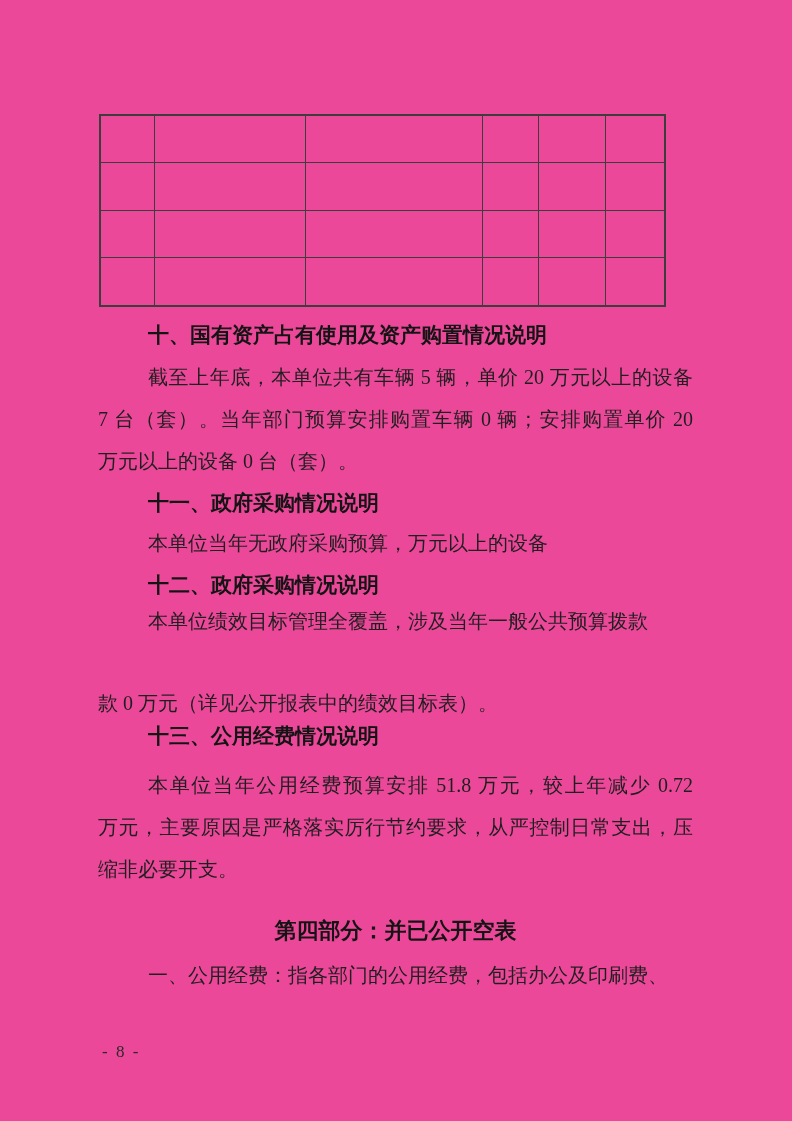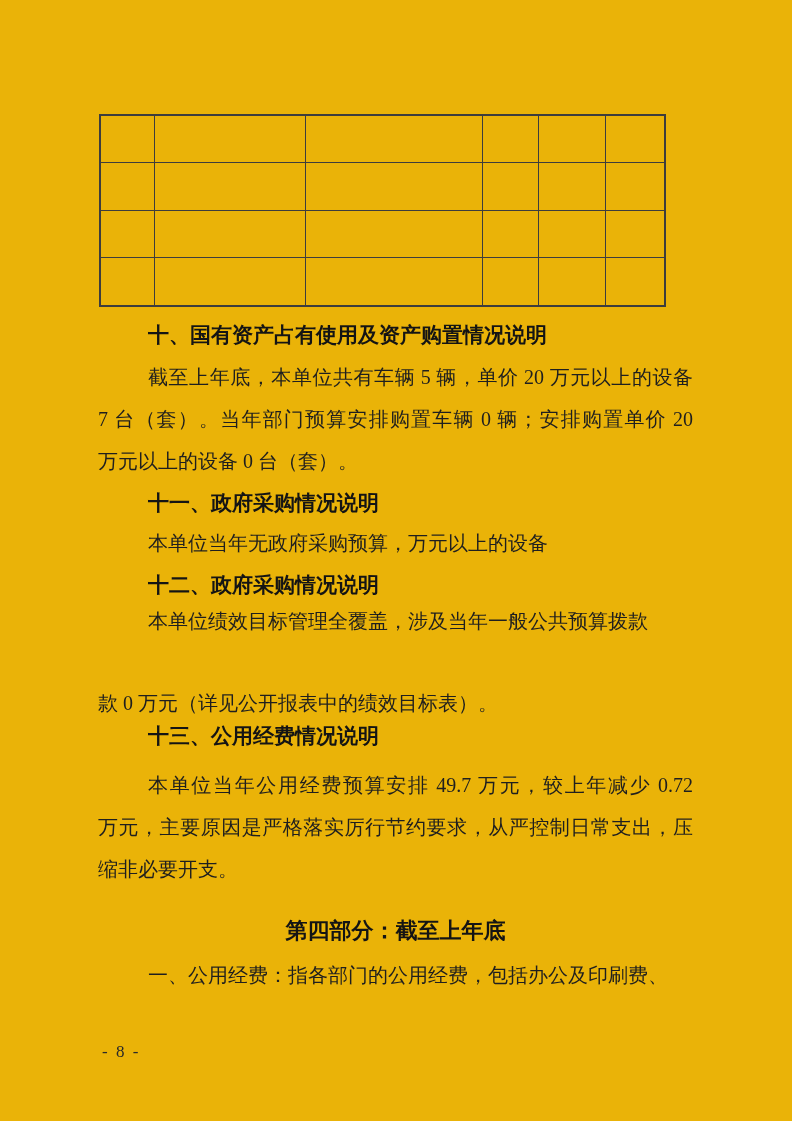--- a/index.html
+++ b/index.html
@@ -4,21 +4,21 @@
 <style>
   html, body {
     margin: 0;
     padding: 0;
     background: #ffffff;
   }
   .page {
     position: relative;
     width: 792px;
     height: 1121px;
-    background: #eab308;
+    background: #ec4899;
     overflow: hidden;
     font-family: "Liberation Serif", serif;
   }
 
   
   .blank-table {
     position: absolute;
     left: 99px;
     top: 114px;
     width: 567px;
@@ -116,22 +116,22 @@
   <div class="ln" style="top:448px">万元以上的设备 0 台（套）。</div>
 
   <div class="ln heading indent" style="top:490px">十一、政府采购情况说明</div>
   <div class="ln indent" style="top:530px">本单位当年无政府采购预算，万元以上的设备</div>
 
   <div class="ln heading indent" style="top:572px">十二、政府采购情况说明</div>
   <div class="ln indent" style="top:608px">本单位绩效目标管理全覆盖，涉及当年一般公共预算拨款</div>
   <div class="ln" style="top:690px">款 0 万元（详见公开报表中的绩效目标表）。</div>
 
   <div class="ln heading indent" style="top:723px">十三、公用经费情况说明</div>
-  <div class="ln indent justify" style="top:772px">本单位当年公用经费预算安排 49.7 万元，较上年减少 0.72</div>
+  <div class="ln indent justify" style="top:772px">本单位当年公用经费预算安排 51.8 万元，较上年减少 0.72</div>
   <div class="ln justify" style="top:814px">万元，主要原因是严格落实厉行节约要求，从严控制日常支出，压</div>
   <div class="ln" style="top:856px">缩非必要开支。</div>
 
-  <div class="ln center-heading" style="top:918px">第四部分：截至上年底</div>
+  <div class="ln center-heading" style="top:918px">第四部分：并已公开空表</div>
   <div class="ln indent" style="top:962px">一、公用经费：指各部门的公用经费，包括办公及印刷费、</div>
 
   <div class="pageno">- 8 -</div>
 
 </div>
 
 </body></html>

